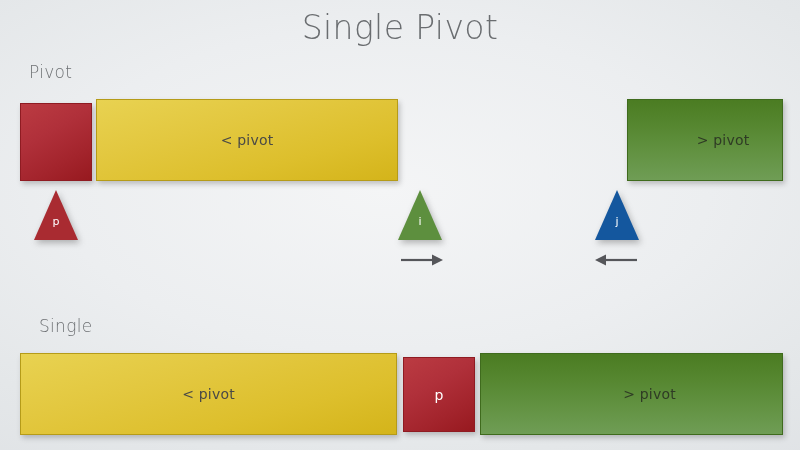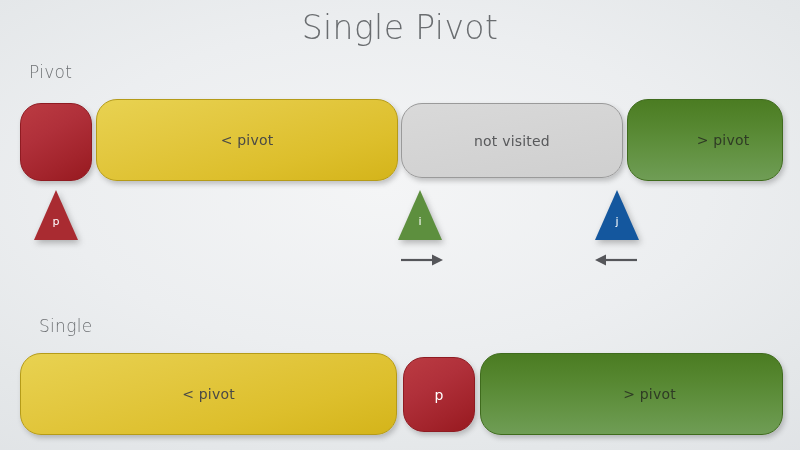--- a/index.html
+++ b/index.html
@@ -43,21 +43,21 @@
     color: #6e7174;
     font-family: "DejaVu Sans", sans-serif;
     letter-spacing: 0.3px;
   }
   #label-during { left: 29px; top: 62px; }
   #label-after  { left: 39px; top: 316px; }
 
   
   .block {
     position: absolute;
-    border-radius: 21px;
+    border-radius: 0;
     box-sizing: border-box;
     display: flex;
     align-items: center;
     justify-content: center;
     font-size: 14px;
     font-family: "DejaVu Sans", sans-serif;
     font-weight: 400;
     letter-spacing: 0.2px;
     box-shadow: 2px 3px 5px rgba(60,60,60,0.28);
   }
@@ -136,23 +136,20 @@
   <div class="section-label nosel" id="label-during">Pivot</div>
 
   <div class="block red nosel" style="left:20px; top:103px; width:72px; height:78px;">
     <span class="block-label"></span>
   </div>
 
   <div class="block yellow nosel" style="left:96px; top:99px; width:302px; height:82px;">
     <span class="block-label">&lt; pivot</span>
   </div>
 
-  <div class="block gray nosel" style="left:401px; top:103px; width:222px; height:75px;">
-    <span class="block-label">not visited</span>
-  </div>
 
   <div class="block green nosel" style="left:627px; top:99px; width:156px; height:82px;">
     <span class="block-label">&gt; pivot</span>
   </div>
 
   <div class="pointer red-tri nosel" style="left:34px; top:190px;">
     <span class="ptr-label">p</span>
   </div>
 
   <div class="pointer green-tri nosel" style="left:398px; top:190px;">

